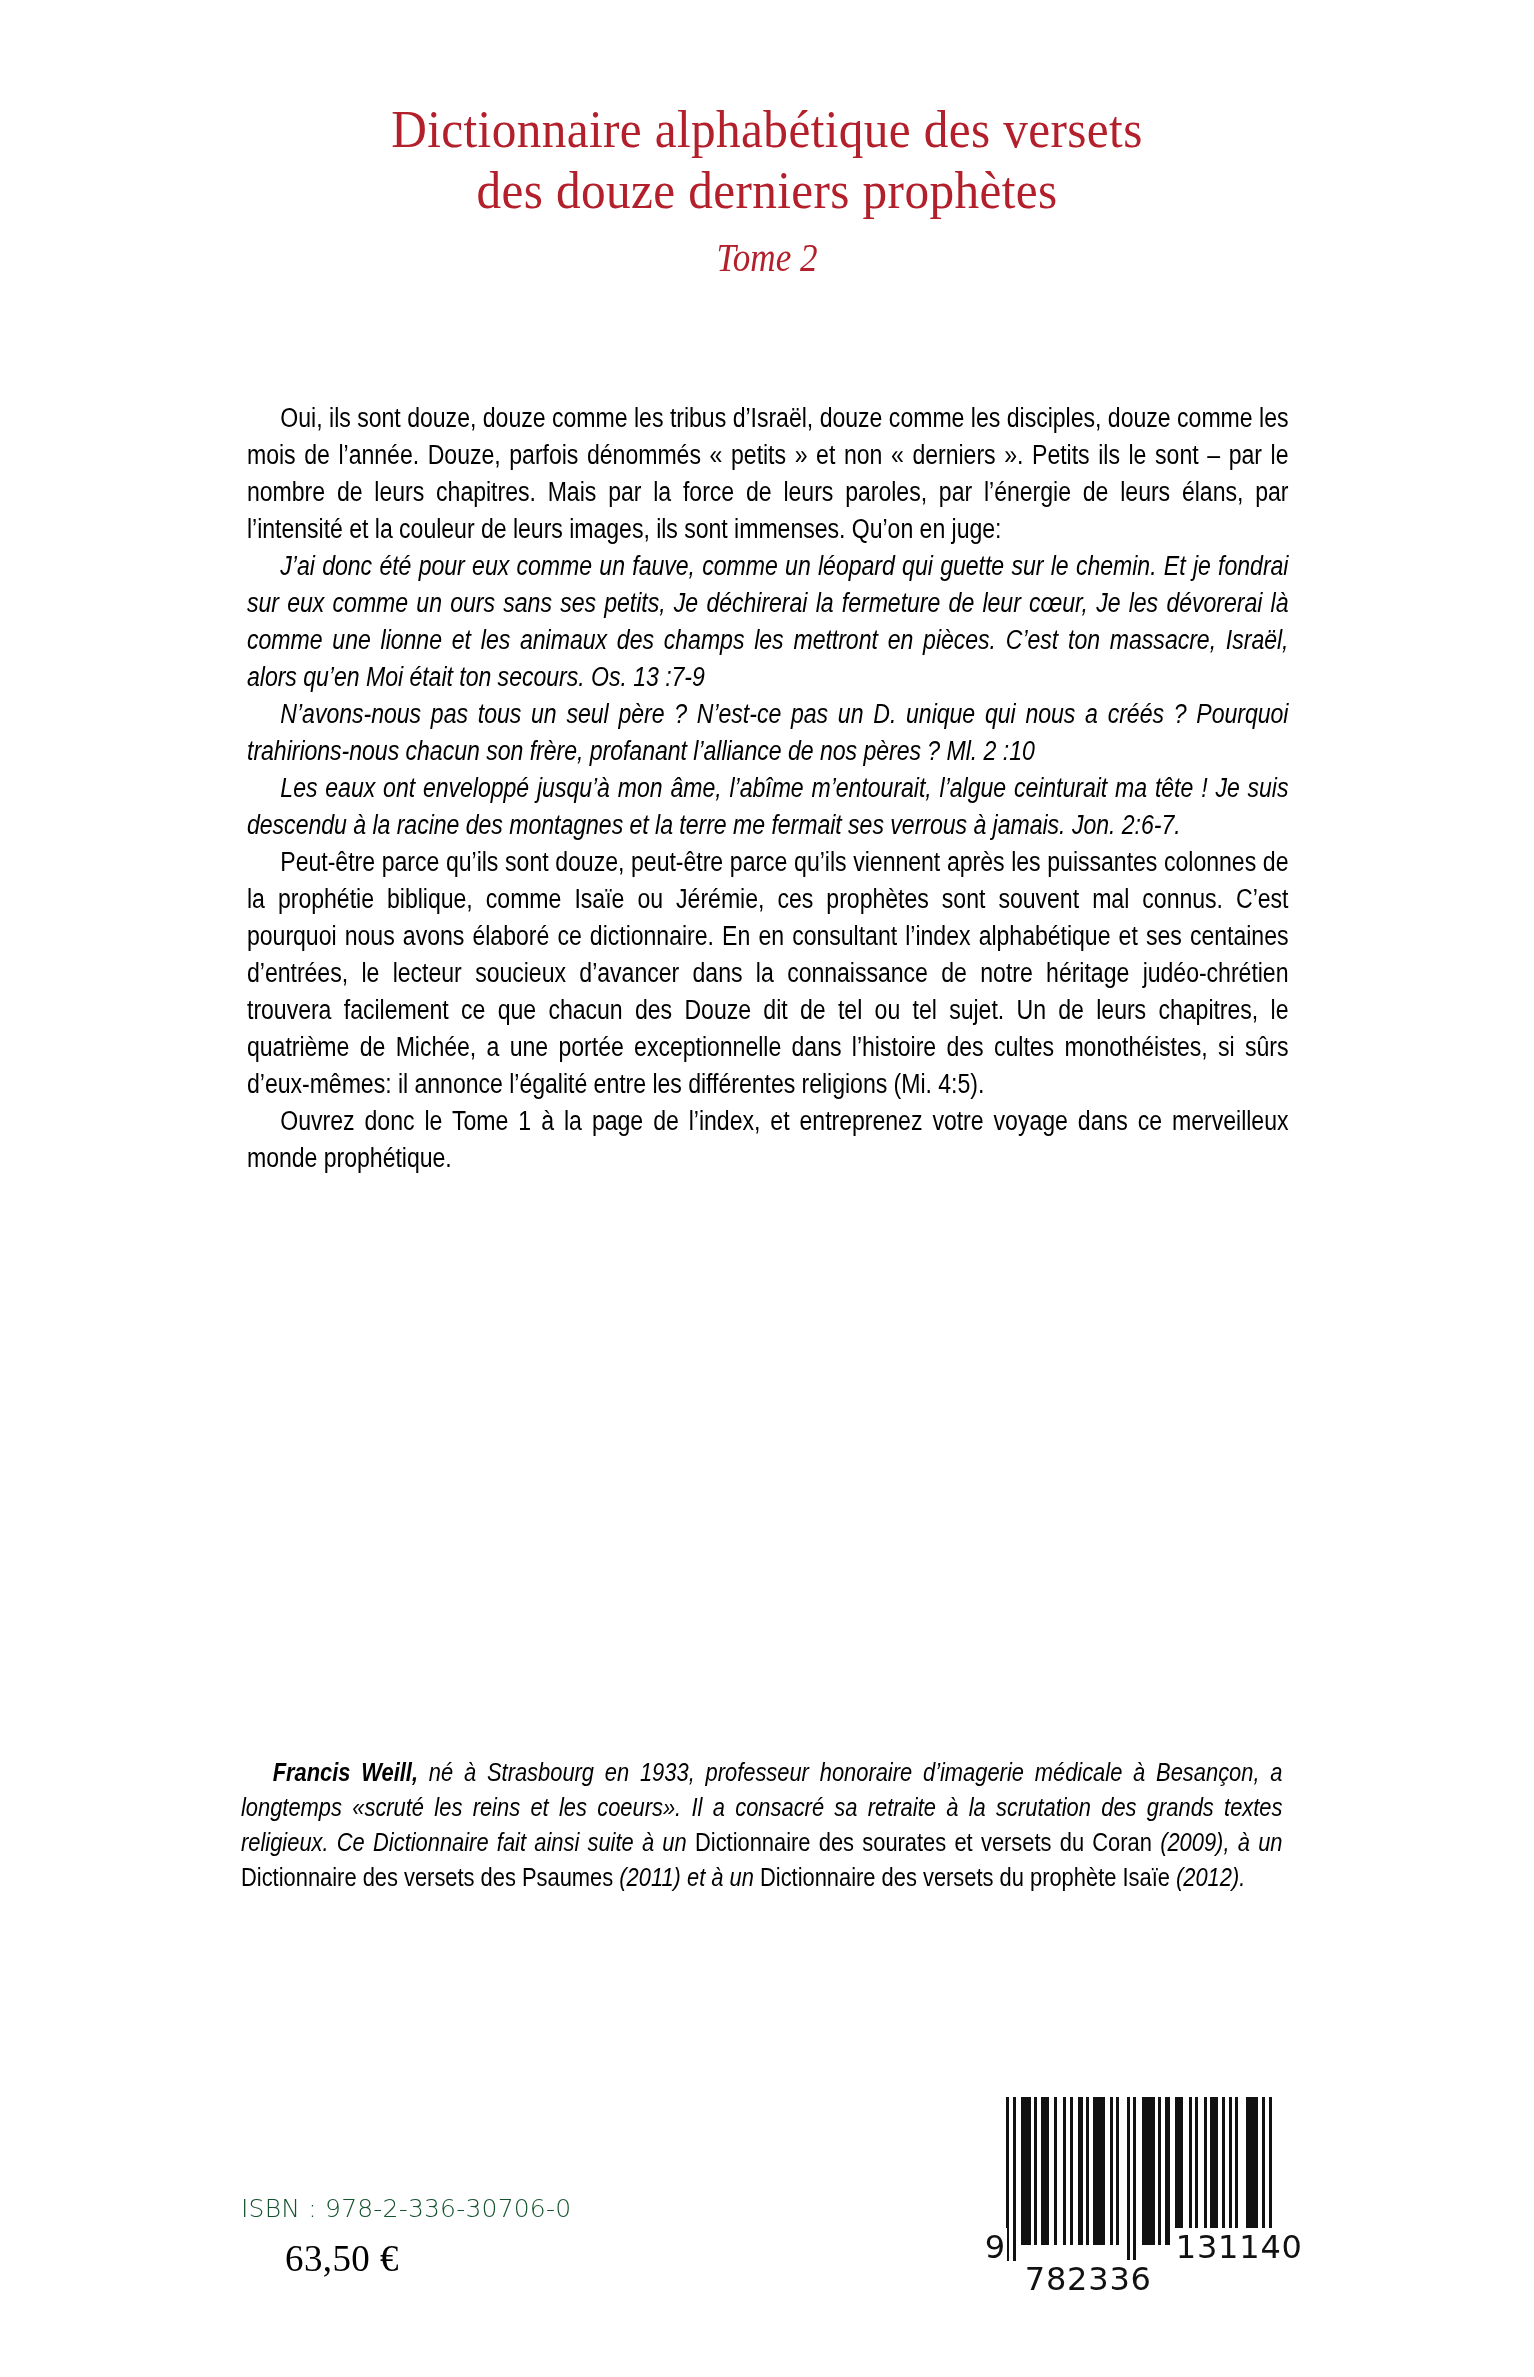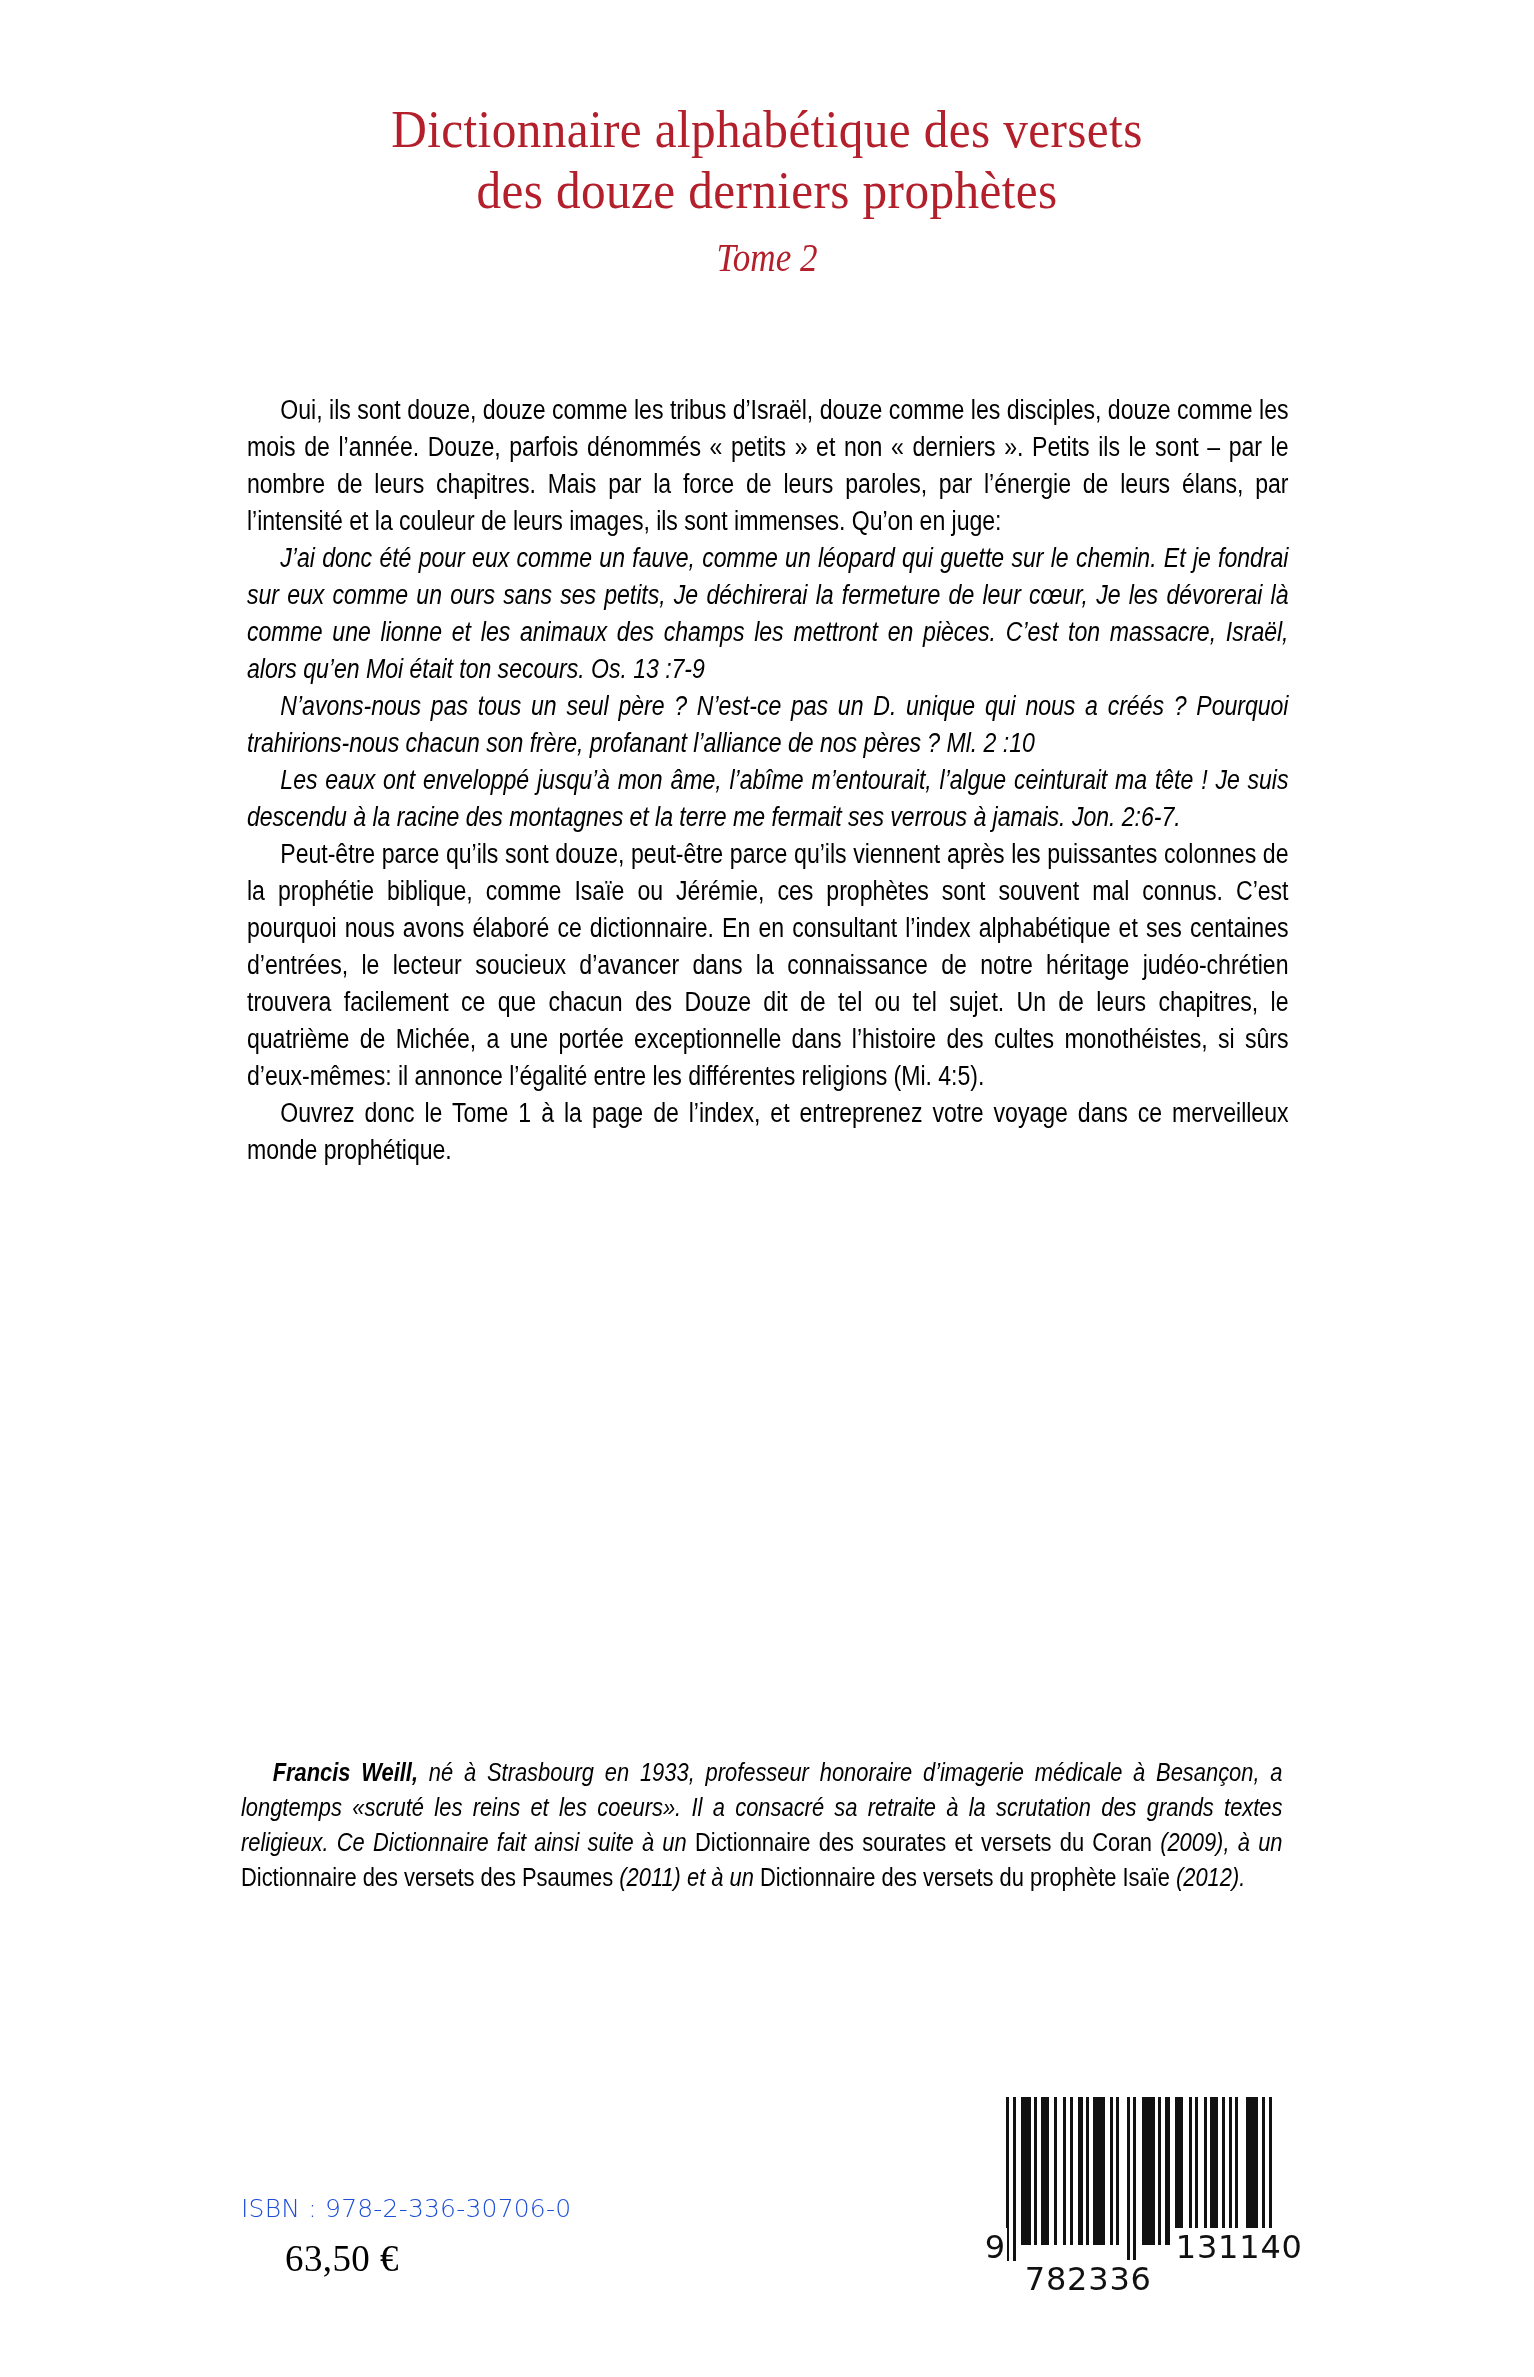--- a/index.html
+++ b/index.html
@@ -47,21 +47,21 @@
     font-style: italic;
     margin-top: 13.4px;
     transform: scaleX(0.9);
     transform-origin: center top;
   }
 
   
   .body-block {
     position: absolute;
     left: 247px;
-    top: 392px;
+    top: 400px;
     width: 1042px;
   }
   .para {
     font-family: "Liberation Sans Narrow", "Liberation Sans", sans-serif;
     font-size: 27px;
     line-height: 37px;
     text-align: justify;
     text-justify: inter-word;
     margin: 0;
     text-indent: 39px;
@@ -103,21 +103,21 @@
   }
 
   
   .isbn {
     position: absolute;
     left: 241px;
     top: 2194px;
     font-family: "DejaVu Sans", "Liberation Sans", sans-serif;
     font-size: 25px;
     font-weight: 300;
-    color: #1d4ed8;
+    color: #14532d;
     letter-spacing: 0.2px;
   }
   .price {
     position: absolute;
     left: 241px;
     top: 2237px;
     font-family: "Liberation Serif", "DejaVu Serif", serif;
     font-size: 37px;
     color: #000000;
     letter-spacing: 0.4px;

